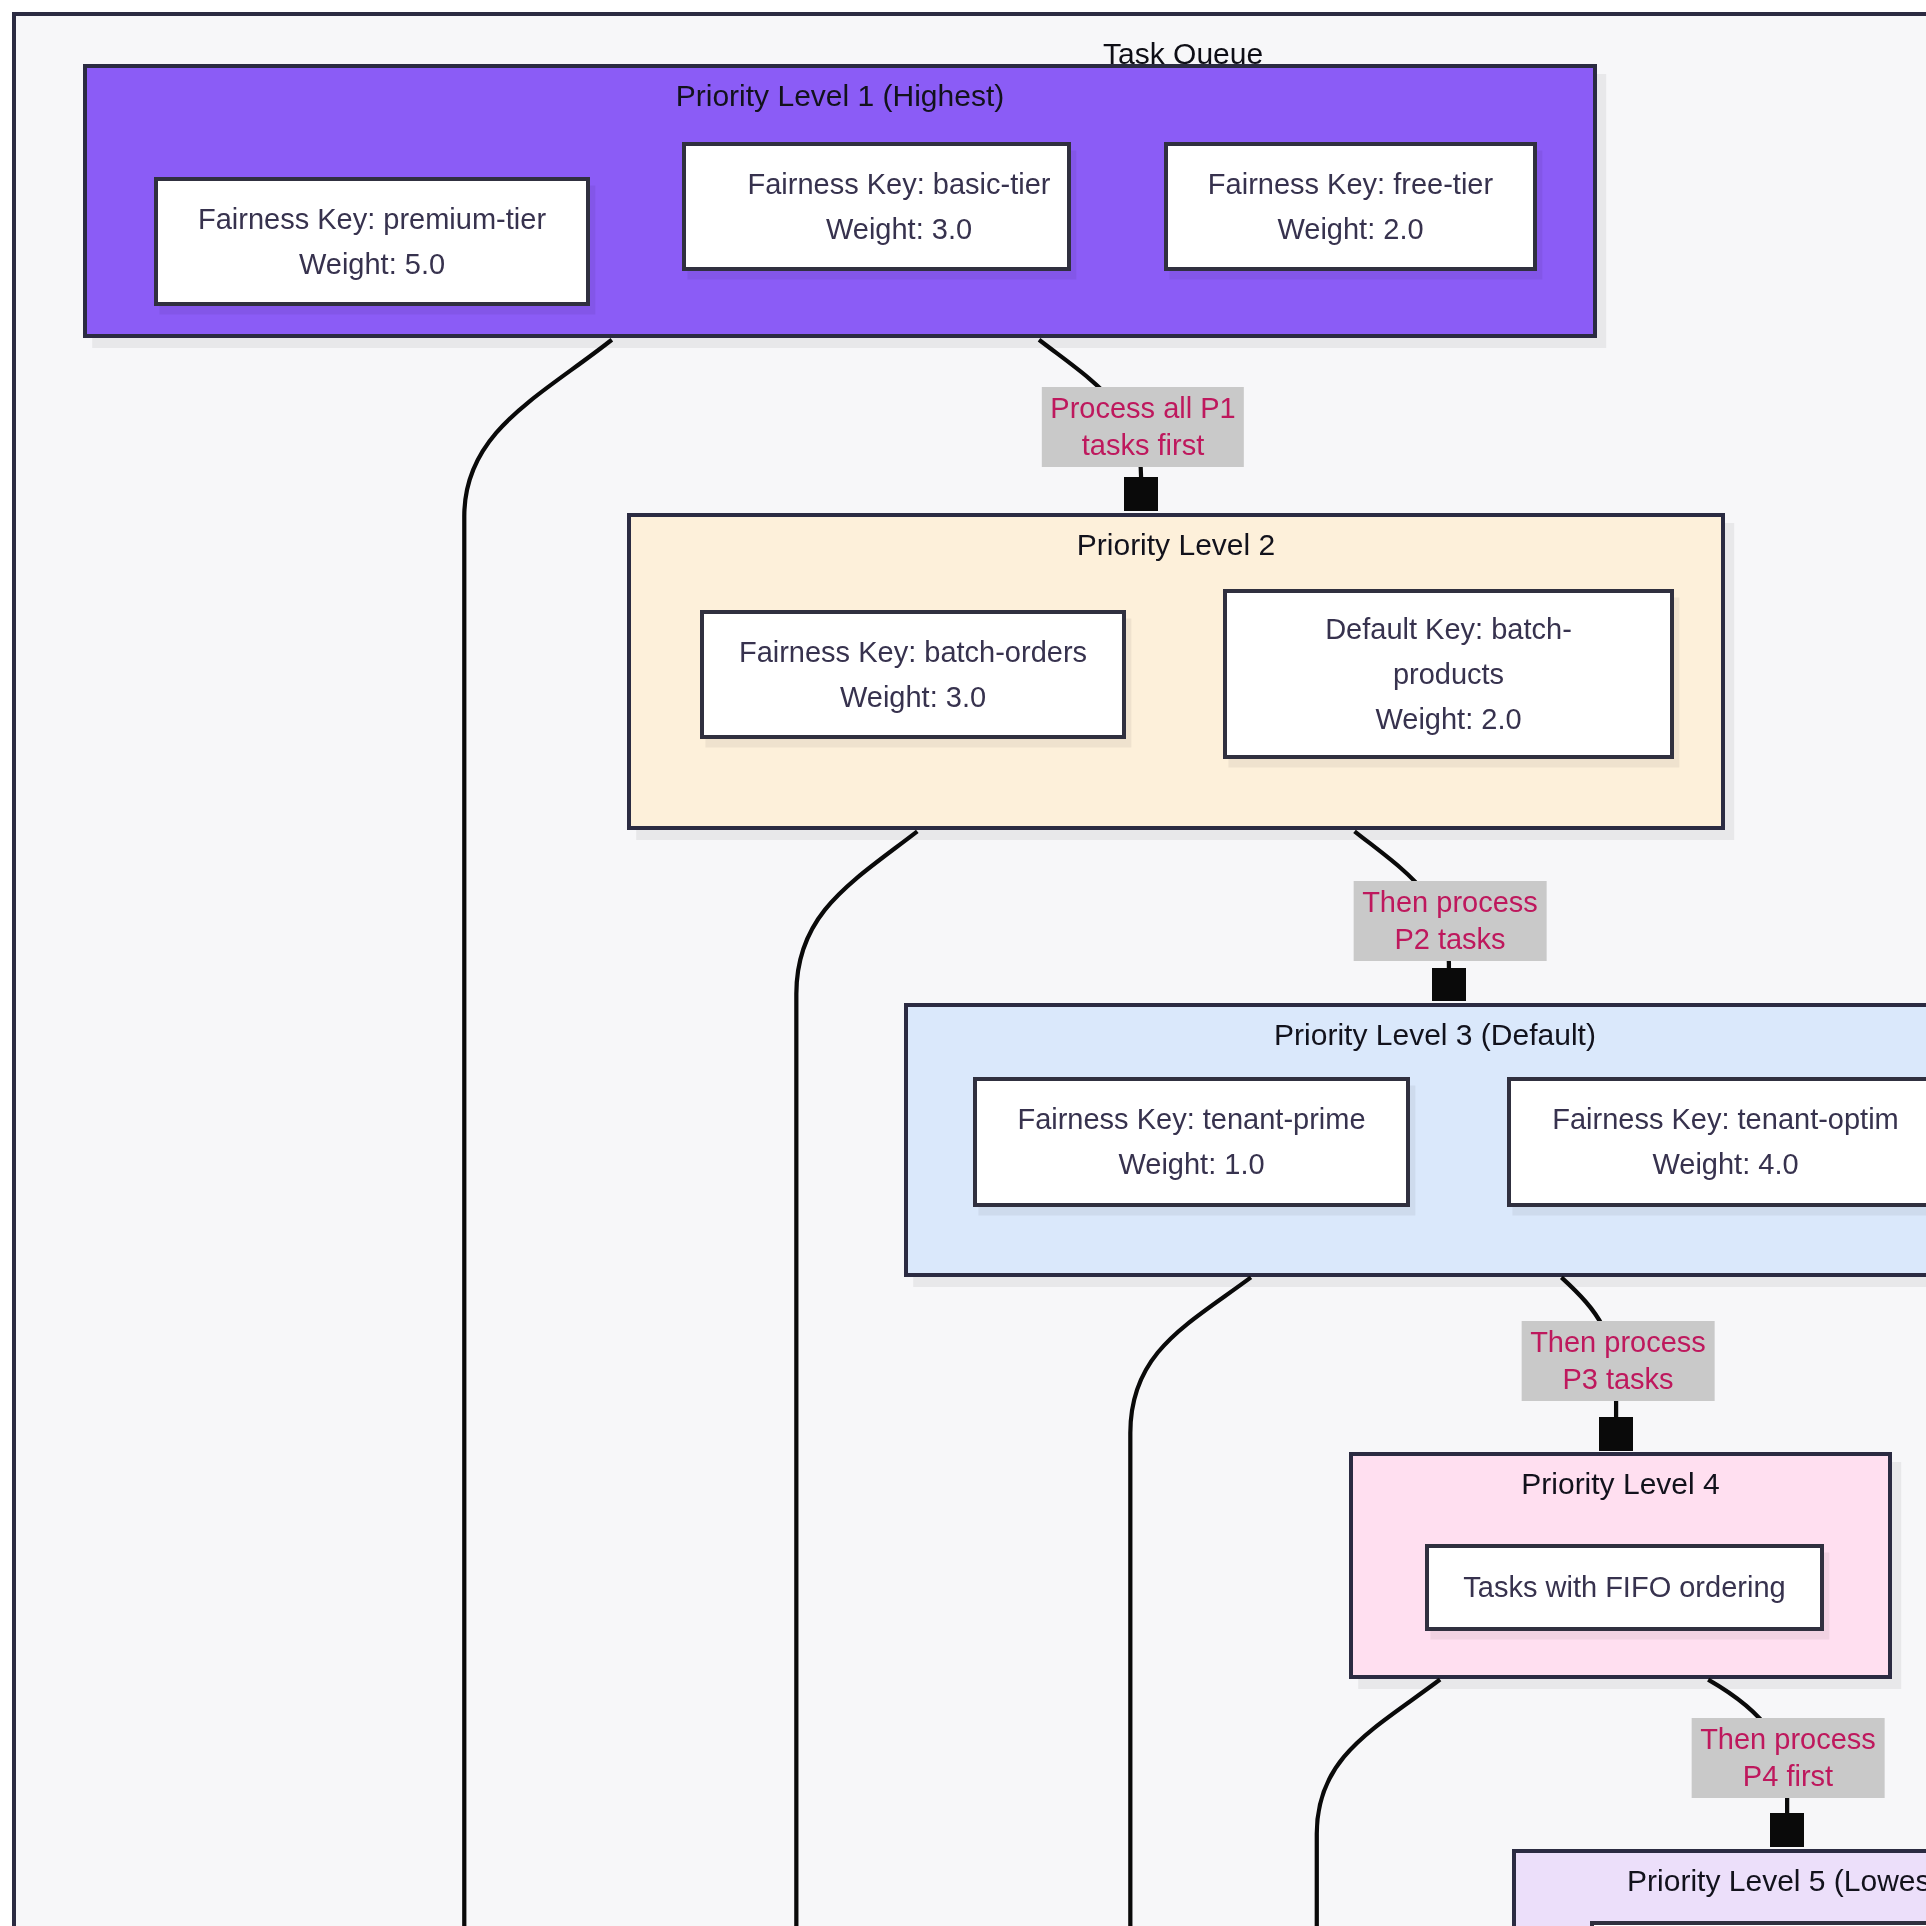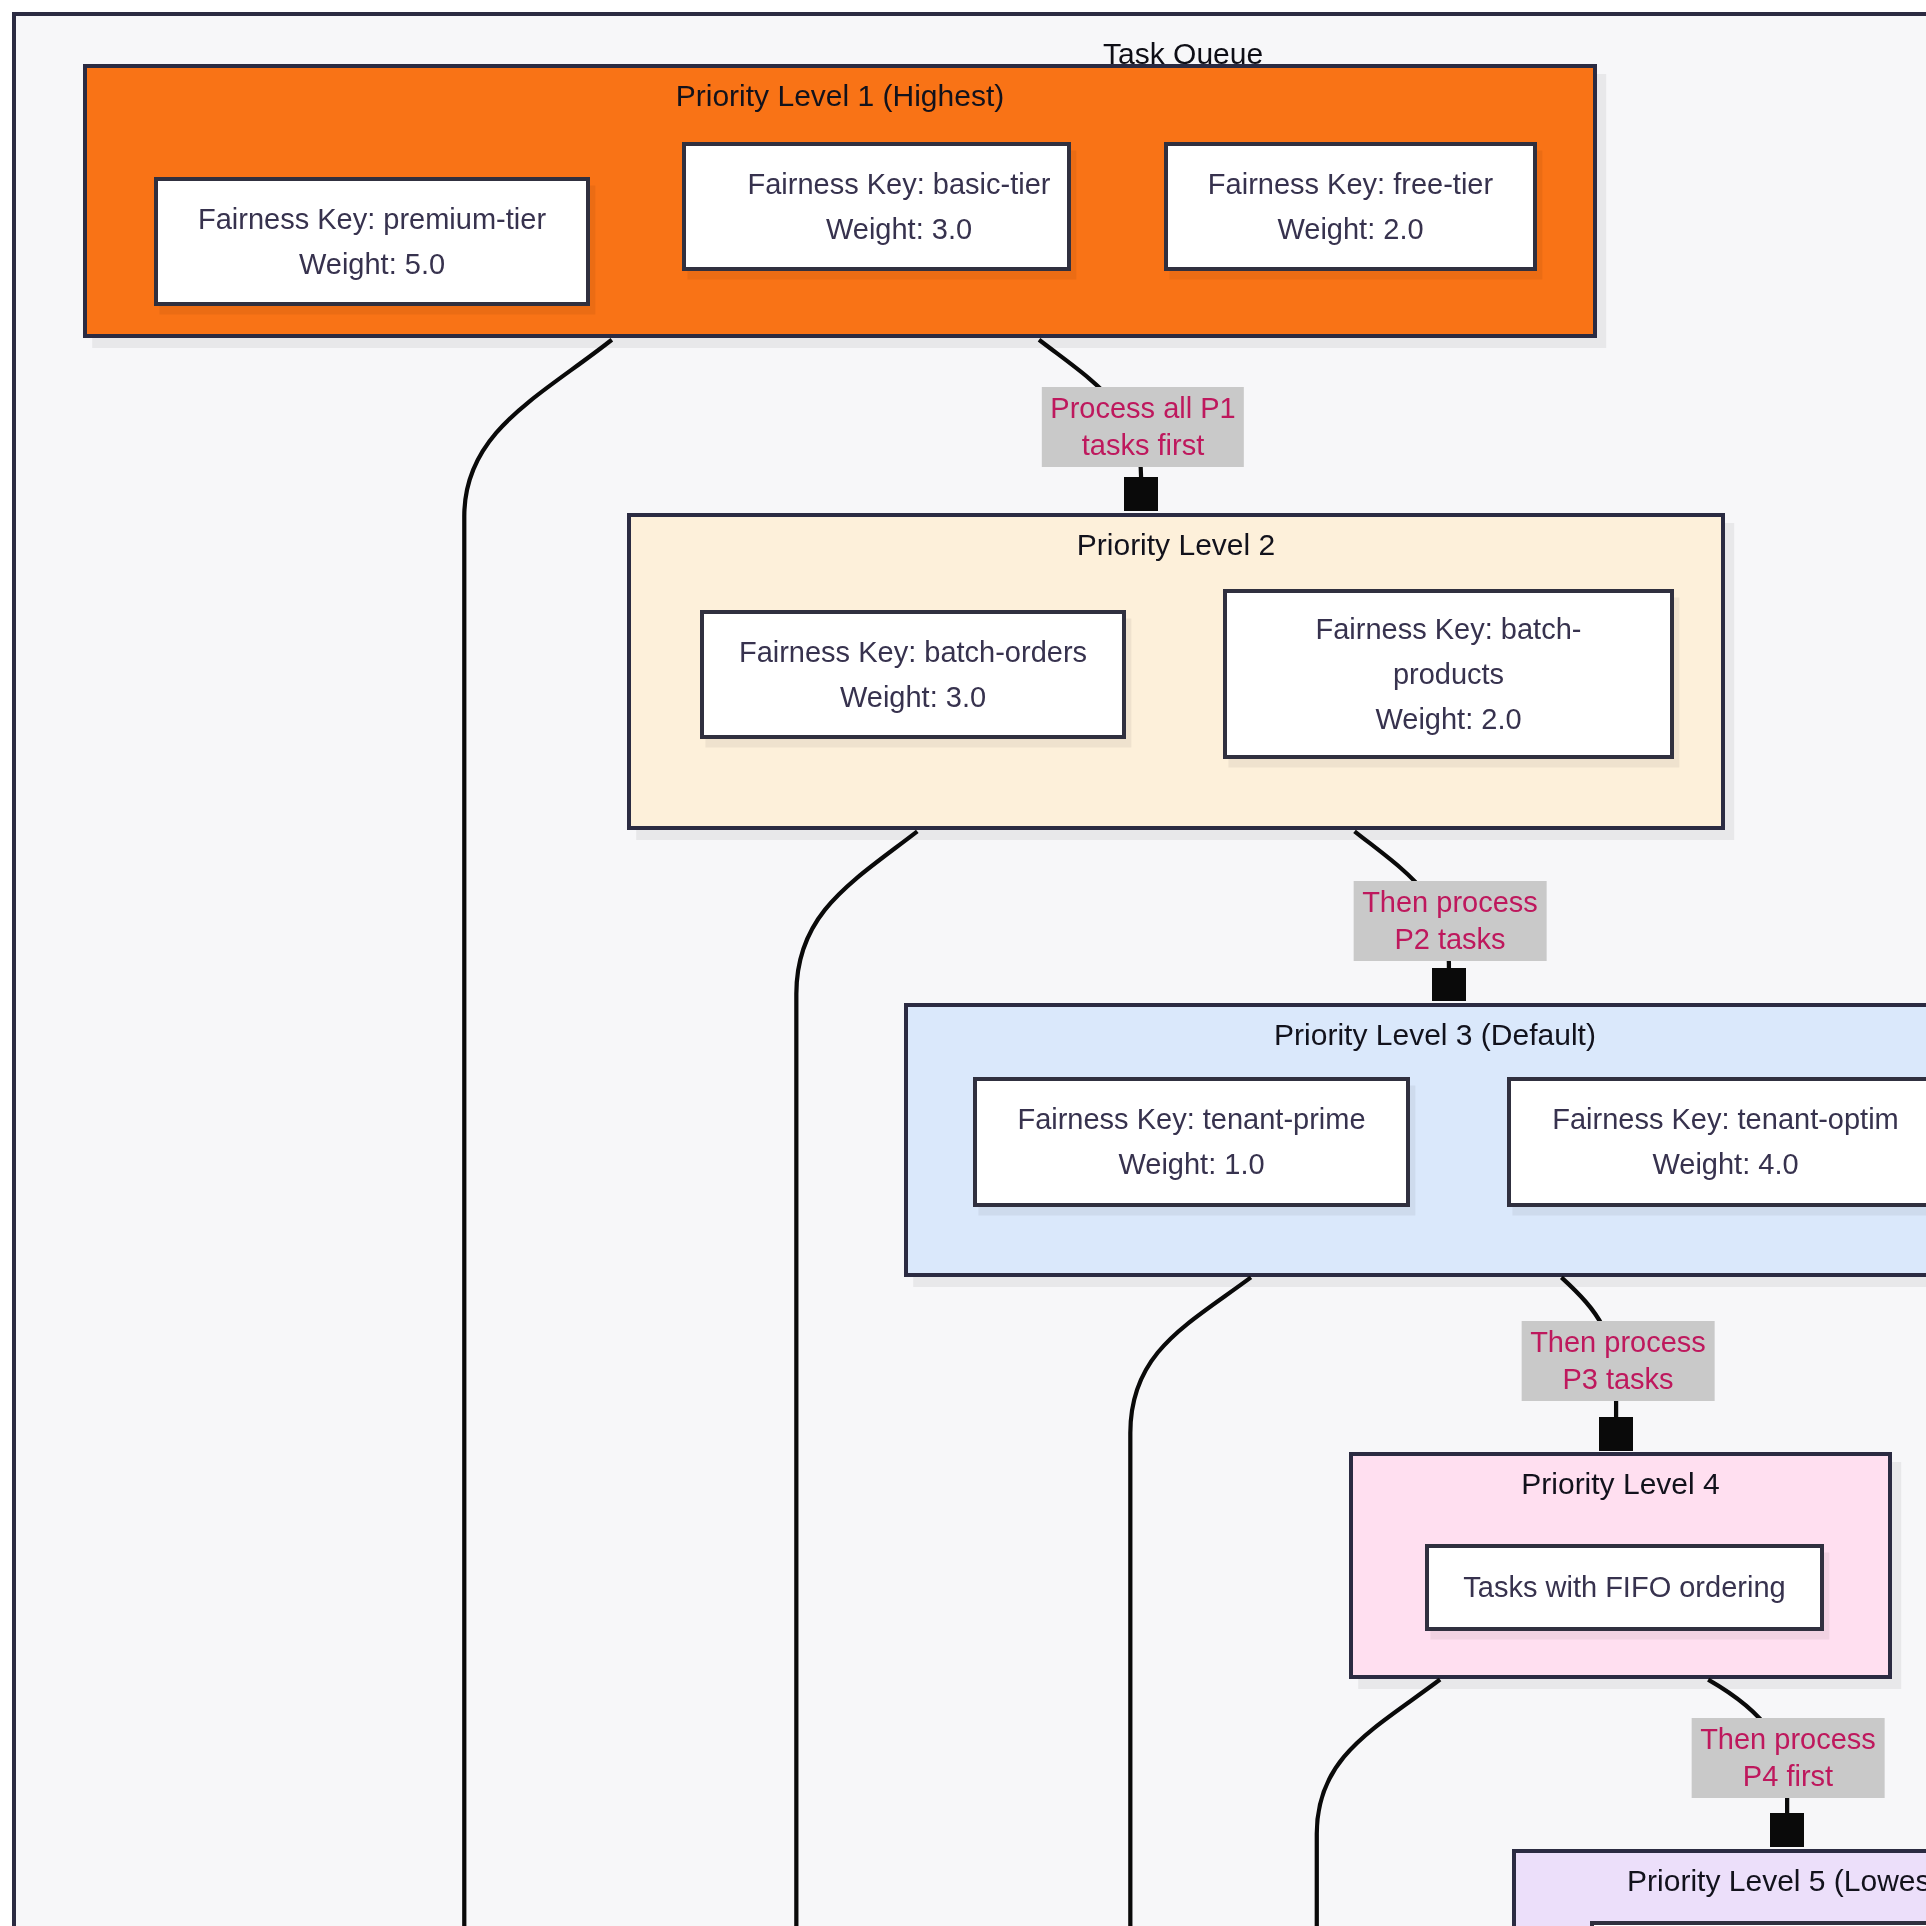--- a/index.html
+++ b/index.html
@@ -42,21 +42,21 @@
   }
   .lvl-title {
     position: absolute;
     left: 0; top: 10px;
     width: 100%;
     text-align: center;
     font-size: 30px;
     line-height: 35px;
     color: #12121c;
   }
-  #level-1 { left: 83px;  top: 64px;  width: 1514px; height: 274px; background: #f97316; }
+  #level-1 { left: 83px;  top: 64px;  width: 1514px; height: 274px; background: #8b5cf6; }
   #level-2 { left: 592px; top: 513px; width: 1098px; height: 317px; background: #fdf0da; margin-left: 35px; }
   #level-3 { left: 904px; top: 1003px; width: 1062px; height: 274px; background: #dae8fb; }
   #level-4 { left: 1349px; top: 1452px; width: 543px; height: 227px; background: #ffdff0; }
   #level-5 { left: 1512px; top: 1849px; width: 552px; height: 227px; background: #ecdffa; }
   
   .node {
     position: absolute;
     background: #ffffff;
     border: 4.2px solid #30303f;
     box-sizing: border-box;
@@ -130,21 +130,21 @@
     </div>
   </div>
 
   <div id="level-2" class="level">
     <div class="lvl-title">Priority Level 2</div>
     <div class="node" style="left:69px; top:93px; width:426px; height:129px;">
       <div class="node-line">Fairness Key: batch-orders</div>
       <div class="node-line">Weight: 3.0</div>
     </div>
     <div class="node" style="left:592px; top:72px; width:451px; height:170px;">
-      <div class="node-line">Fairness Key: batch-</div>
+      <div class="node-line">Default Key: batch-</div>
       <div class="node-line">products</div>
       <div class="node-line">Weight: 2.0</div>
     </div>
   </div>
 
   <div id="level-3" class="level">
     <div class="lvl-title">Priority Level 3 (Default)</div>
     <div class="node" style="left:65px; top:70px; width:437px; height:130px;">
       <div class="node-line">Fairness Key: tenant-prime</div>
       <div class="node-line">Weight: 1.0</div>

